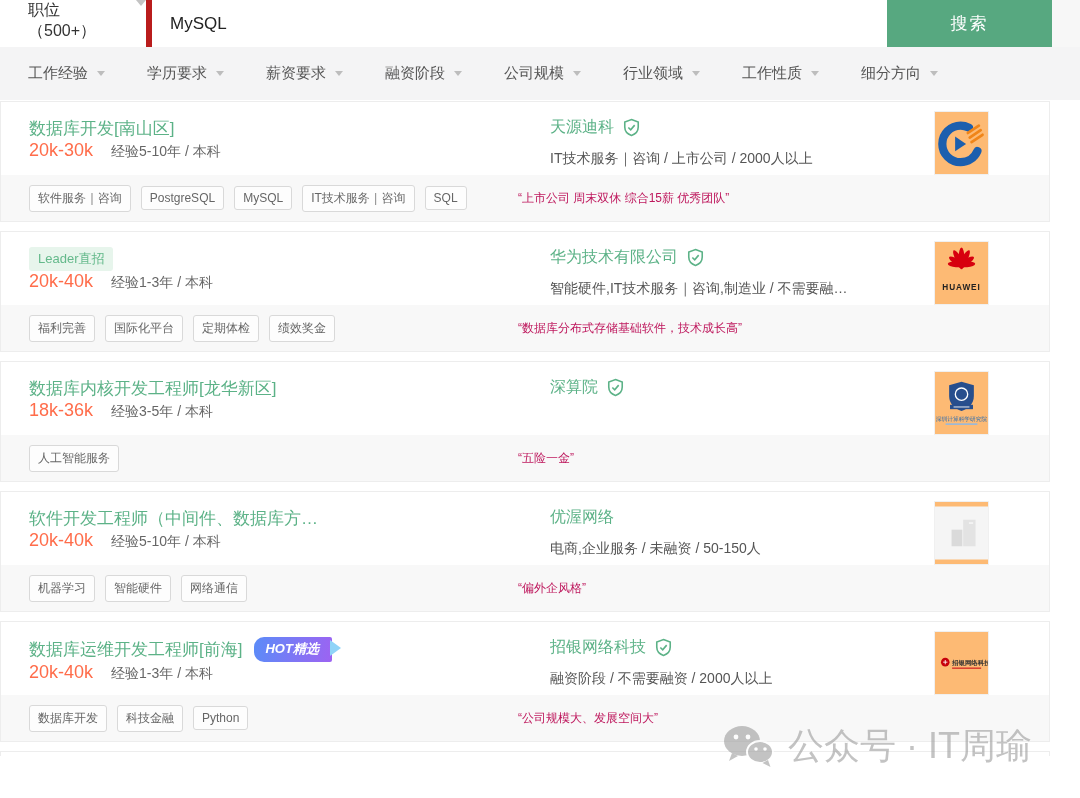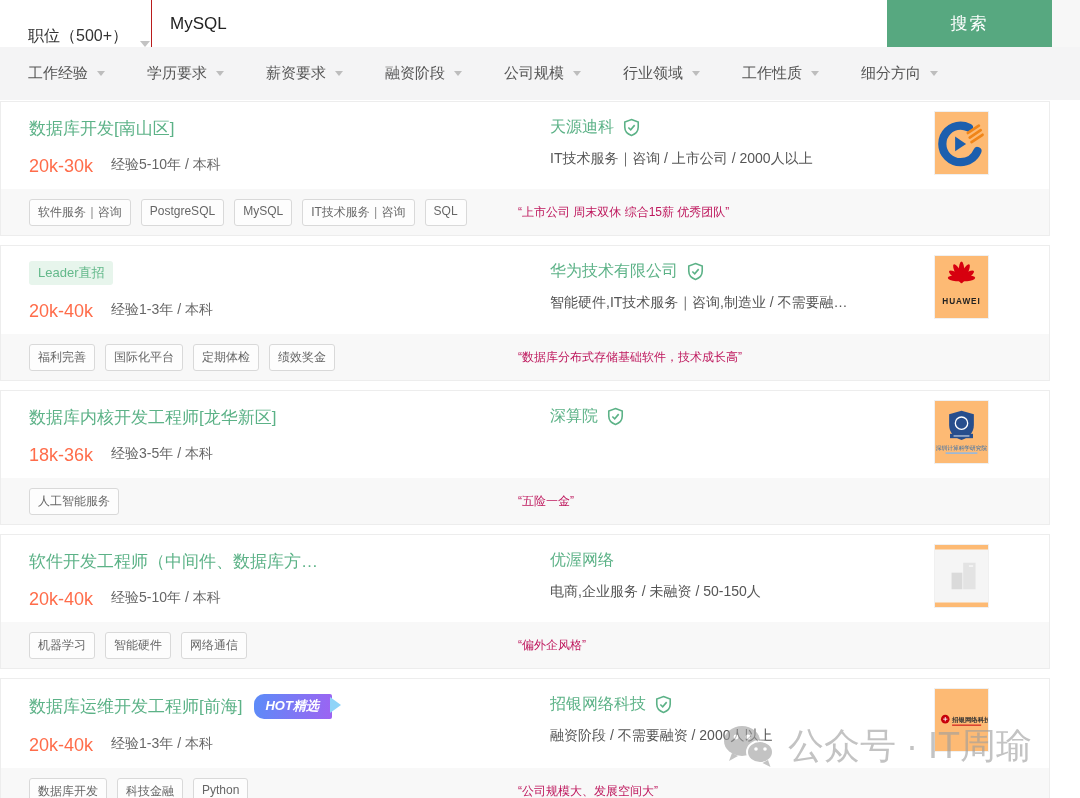--- a/index.html
+++ b/index.html
@@ -4,22 +4,22 @@
 <style>
   * { box-sizing: border-box; }
   html,body { margin:0; padding:0; }
   body {
     width:1080px; height:798px; overflow:hidden; position:relative;
     background:#fff; font-family:"Liberation Sans", sans-serif; color:#333;
   }
   
   .topbar { display:flex; height:47px; width:1052px; background:#fff; align-items:stretch; }
   .job-select {
-    width:152px; display:flex; align-items:flex-end; padding-left:28px; gap:12px;
-    font-size:16px; color:#333; border-right:1px solid #b91c1c; cursor:pointer;
+    width:152px; display:flex; align-items:flex-start; padding-left:28px; gap:12px;
+    font-size:16px; color:#333; border-right:6px solid #b91c1c; cursor:pointer;
   }
   .caret {
     width:0; height:0; border-left:5px solid transparent; border-right:5px solid transparent;
     border-top:6px solid #c3c3c3; display:inline-block;
   }
   .search-input {
     flex:1; border:none; outline:none; font-size:17px; color:#222; padding-left:18px;
     font-family:"Liberation Sans", sans-serif; background:#fff;
   }
   .search-btn {
@@ -44,35 +44,35 @@
   .badge { font-size:13px; white-space:nowrap; }
   .badge-leader { background:#e7f5ec; color:#64b98b; padding:3px 9px; border-radius:3px; }
   .badge-hot {
     position:relative; background:linear-gradient(100deg,#5b8cf8,#9d63f2); color:#fff;
     font-weight:bold; font-style:italic; padding:3px 13px 4px 11px; border-radius:10px 2px 2px 10px;
   }
   .badge-hot::after {
     content:""; position:absolute; right:-9px; top:3px;
     border-left:11px solid #8fd4f8; border-top:8px solid transparent; border-bottom:8px solid transparent;
   }
-  .salary-row { display:flex; align-items:flex-start; margin-top:16px; }
+  .salary-row { display:flex; align-items:flex-end; margin-top:0; }
   .job-salary { font-size:18px; color:#ff6c4a; }
   .job-meta { font-size:14px; color:#666; margin-left:18px; }
   .col-company { flex:1; padding-top:15px;margin-left:32px; }
   .company-row { display:flex; align-items:center; gap:8px; }
   .company-name { font-size:16px; color:#5cb287; font-weight:500; cursor:pointer; }
   .company-info { font-size:14px; color:#555; margin-top:12px; max-width:360px; white-space:nowrap; overflow:hidden; }
   .logo-box {
     width:55px; height:64px; margin:9px 60px 0 0; flex:0 0 auto;
     border:1px solid #f0f0f0; background:#fdba74; display:flex; align-items:center; justify-content:center;
     cursor:pointer;
   }
   .logo-box svg { display:block; }
   .card-bottom { background:#f8f8f8; display:flex; align-items:center; min-height:46px; }
-  .job-tags { width:517px; padding-left:28px; display:flex; gap:10px; flex-wrap:nowrap; }
+  .job-tags { width:517px; padding-left:28px; display:flex; gap:10px; flex-wrap:nowrap;align-items:center; }
   .tag {
     border:1px solid #d9d9d9; border-radius:3px; padding:4px 8px; font-size:12px; color:#666;
     background:#fdfdfd; white-space:nowrap; cursor:pointer;
   }
   .job-quote { font-size:12px; color:#be185d; }
   .card-stub { height:5px; margin-bottom:0; border-bottom:none; }
   
   .watermark {
     position:absolute; left:722px; top:722px; display:flex; align-items:center; gap:14px;
     color:#9f9f9f; opacity:0.62; font-size:36px; pointer-events:none; z-index:50; white-space:nowrap;text-align:right;

